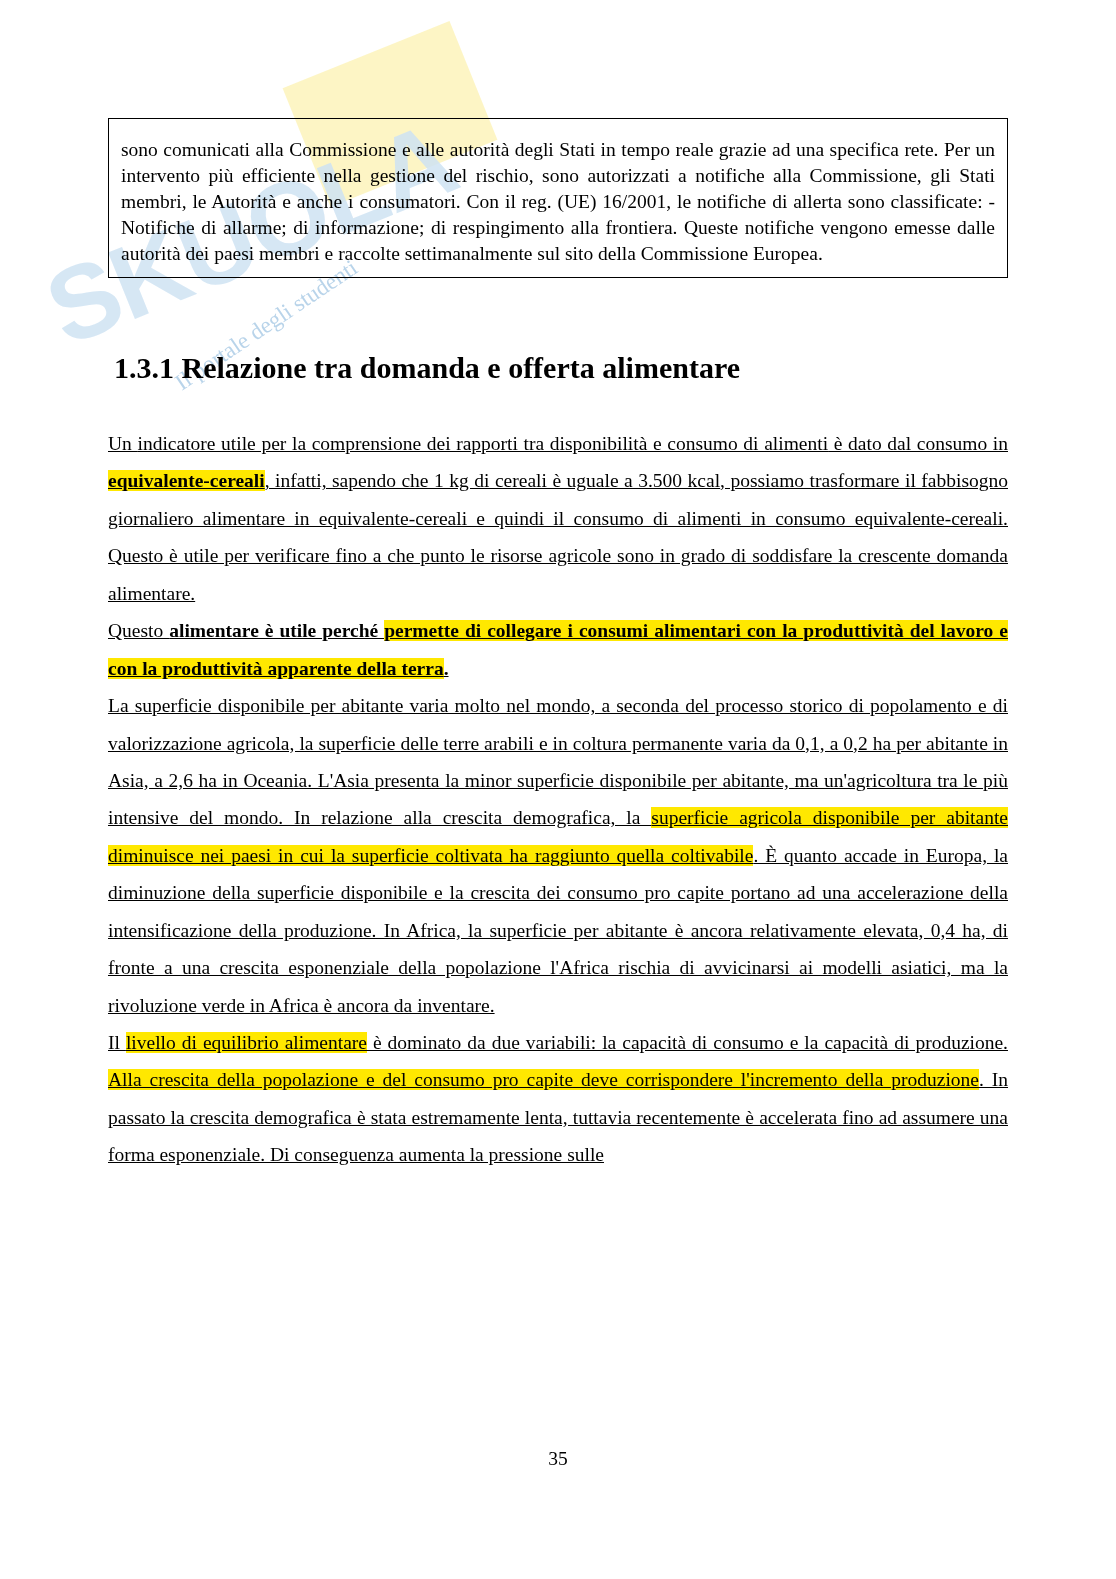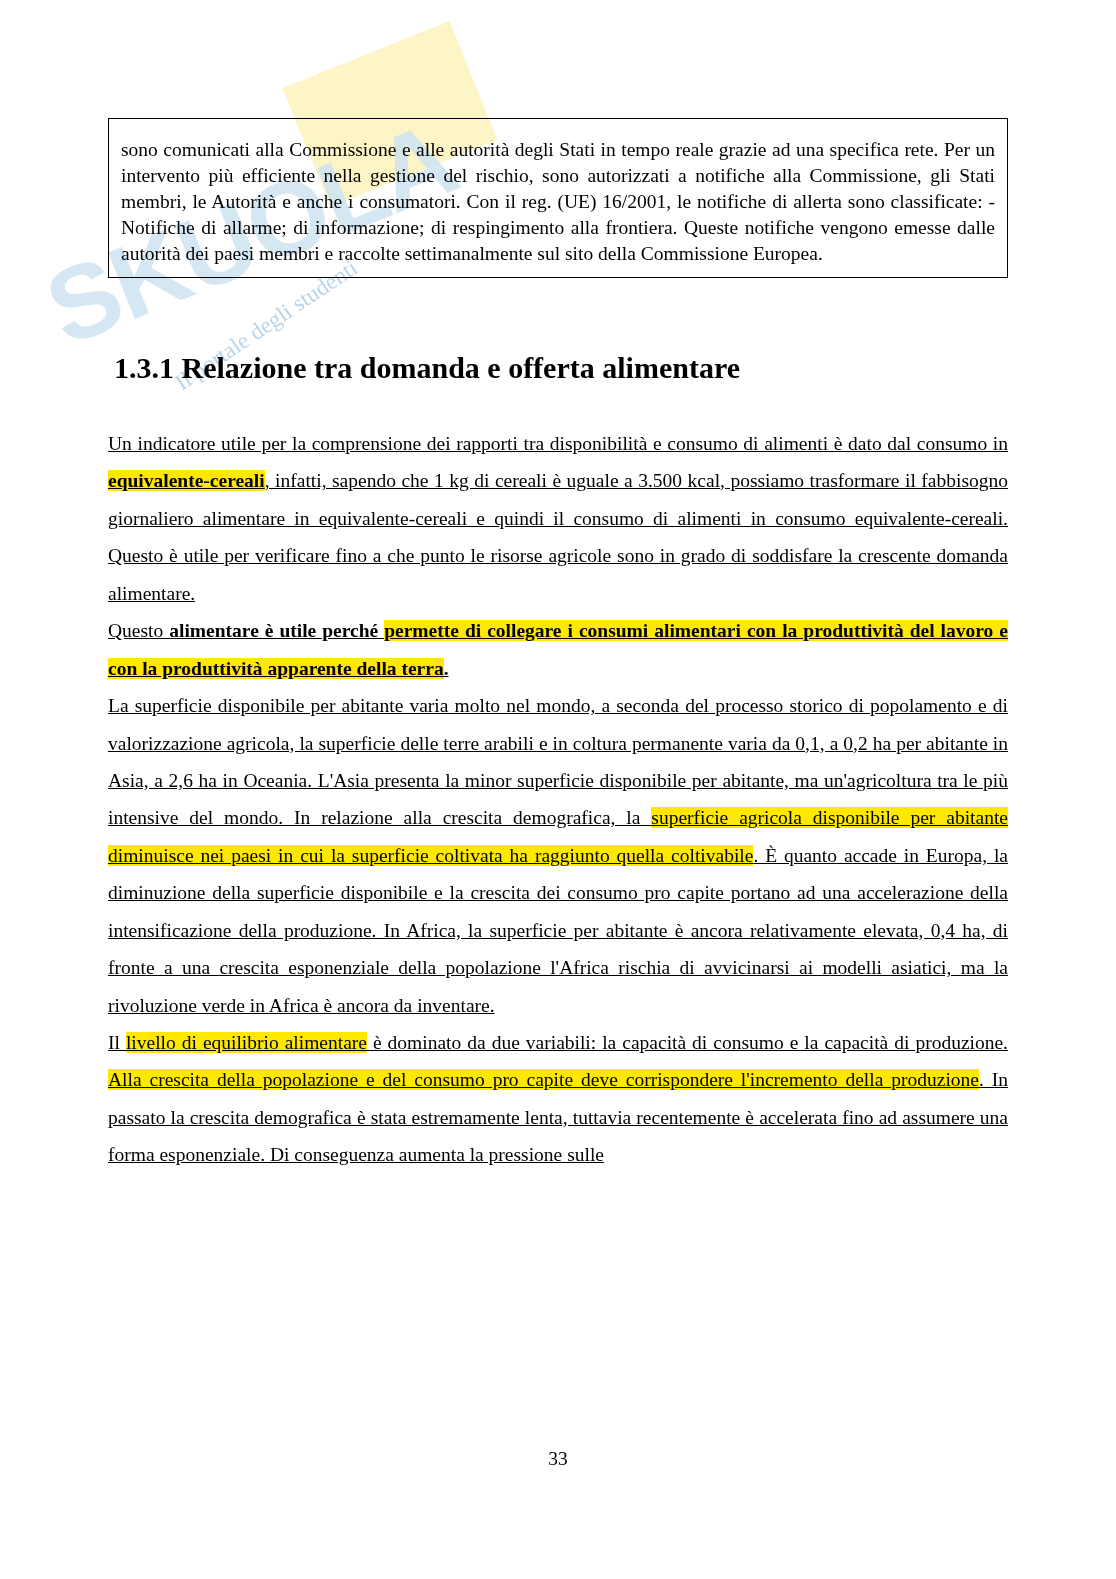--- a/index.html
+++ b/index.html
@@ -144,16 +144,16 @@
 
       <p><span>Questo </span><span class="b">alimentare è utile perché </span><span class="hl b">permette di collegare i consumi alimentari con la produttività del lavoro e con la produttività apparente della terra</span><span class="b">.</span></p>
 
 
       <p><span>La superficie disponibile per abitante varia molto nel mondo, a seconda del processo storico di popolamento e di valorizzazione agricola, la superficie delle terre arabili e in coltura permanente varia da 0,1, a 0,2 ha per abitante in Asia, a 2,6 ha in Oceania. L'Asia presenta la minor superficie disponibile per abitante, ma un'agricoltura tra le più intensive del mondo. In relazione alla crescita demografica, la </span><span class="hl">superficie agricola disponibile per abitante diminuisce nei paesi in cui la superficie coltivata ha raggiunto quella coltivabile</span><span>. È quanto accade in Europa, la diminuzione della superficie disponibile e la crescita dei consumo pro capite portano ad una accelerazione della intensificazione della produzione. In Africa, la superficie per abitante è ancora relativamente elevata, 0,4 ha, di fronte a una crescita esponenziale della popolazione l'Africa rischia di avvicinarsi ai modelli asiatici, ma la rivoluzione verde in Africa è ancora da inventare.</span></p>
 
       <p><span>Il </span><span class="hl">livello di equilibrio alimentare</span><span> è dominato da due variabili: la capacità di consumo e la capacità di produzione. </span><span class="hl">Alla crescita della popolazione e del consumo pro capite deve corrispondere l'incremento della produzione</span><span>. In passato la crescita demografica è stata estremamente lenta, tuttavia recentemente è accelerata fino ad assumere una forma esponenziale. Di conseguenza aumenta la pressione sulle</span></p>
 
     </div>
 
-    <div class="pagenum">33</div>
+    <div class="pagenum">35</div>
 
   </div>
 </div>
 
 </body></html>

